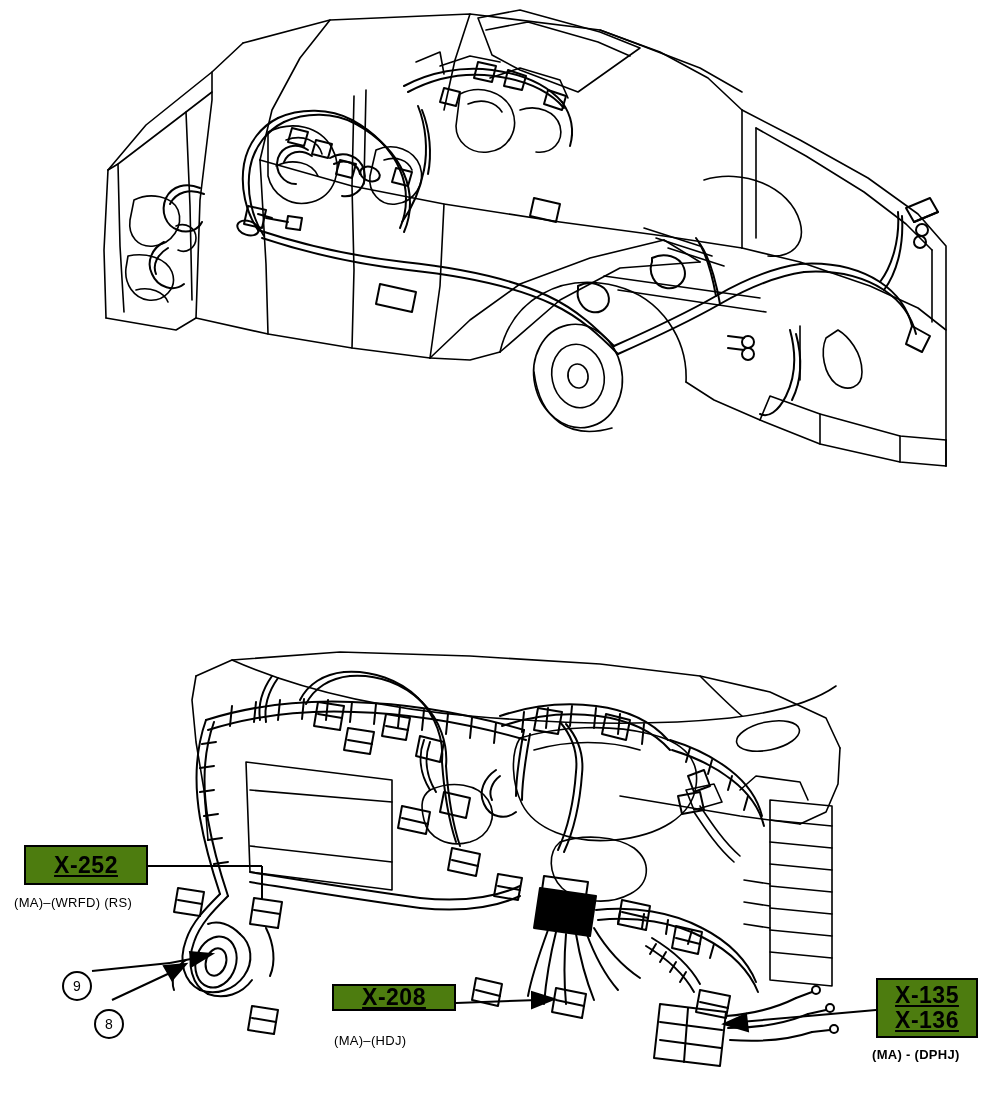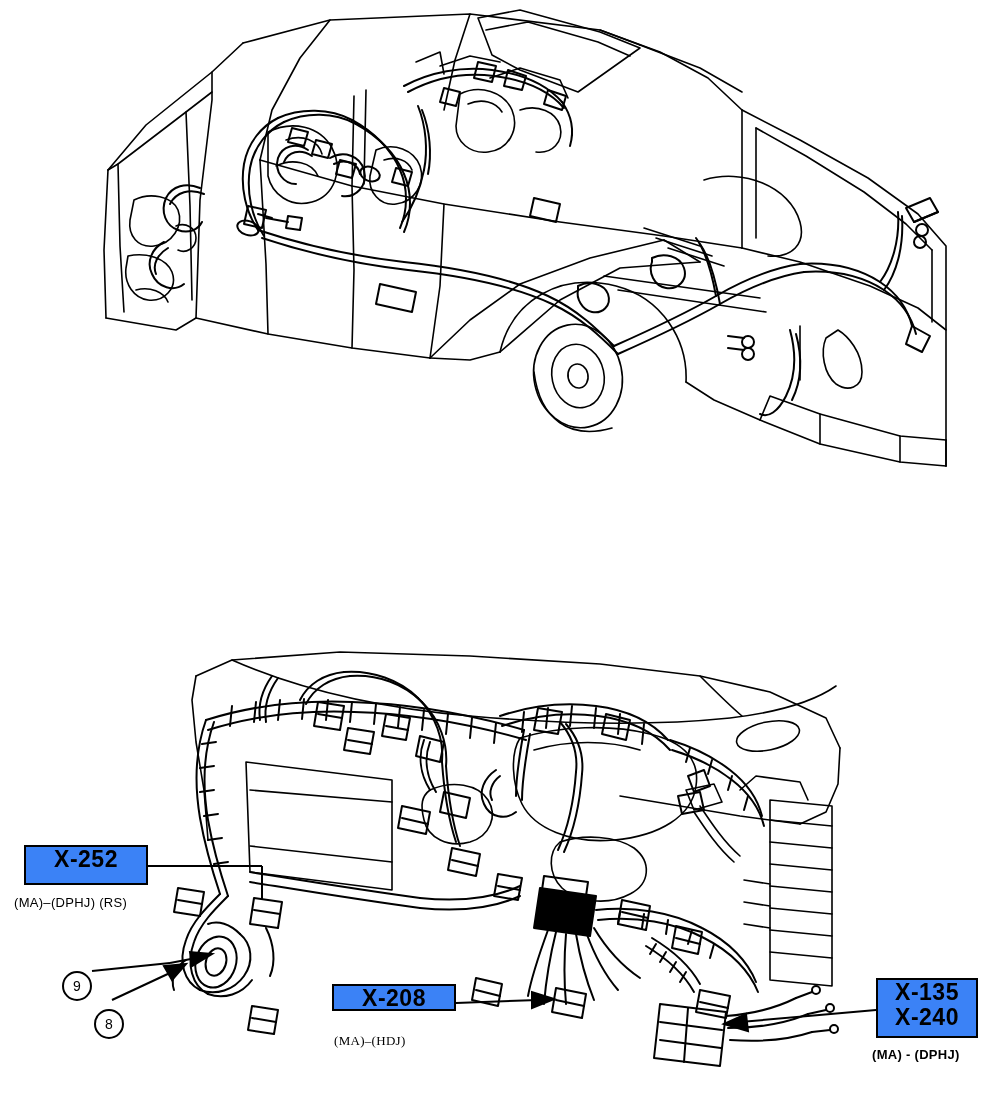--- a/index.html
+++ b/index.html
@@ -23,26 +23,27 @@
   }
   svg.art {
     position: absolute;
     left: 0; top: 0;
     width: 982px;
     height: 1120px;
   }
   .callout-box {
     position: absolute;
     border: 2px solid #000;
-    background: #3b82f6;
+    background: #4d7c0f;
     display: flex;
     align-items: center;
-    justify-content: flex-start;
+    justify-content: center;
     flex-direction: column;
     box-sizing: border-box;
+    text-decoration: underline;
   }
   .callout-code {
     font-size: 23px;
     font-weight: bold;
     letter-spacing: 0.5px;
     line-height: 25px;
     font-family: "Liberation Sans", sans-serif;
   }
   .callout-sub {
     position: absolute;
@@ -472,30 +473,30 @@
       <polygon points="554,999 532,992 532,1008"></polygon>
 
       <path d="M876 1010 L740 1022" fill="none"></path>
       <polygon points="724,1024 746,1014 748,1031"></polygon>
     </g>
   </svg>
 
   <div class="callout-box" style="left:24px; top:845px; width:124px; height:40px;">
     <span class="callout-code">X-252</span>
   </div>
-  <div class="callout-sub" style="left:14px; top:895px;">(MA)–(DPHJ) (RS)</div>
+  <div class="callout-sub" style="left:14px; top:895px;">(MA)–(WRFD) (RS)</div>
 
   <div class="callout-box" style="left:332px; top:984px; width:124px; height:27px;">
     <span class="callout-code">X-208</span>
   </div>
-  <div class="callout-sub" style="left:334px; top:1033px;font-family:Liberation Serif, serif;">(MA)–(HDJ)</div>
+  <div class="callout-sub" style="left:334px; top:1033px;">(MA)–(HDJ)</div>
 
   <div class="callout-box" style="left:876px; top:978px; width:102px; height:60px;">
     <span class="callout-code">X-135</span>
-    <span class="callout-code">X-240</span>
+    <span class="callout-code">X-136</span>
   </div>
   <div class="callout-sub" style="left:872px; top:1047px;font-weight:bold;">(MA) - (DPHJ)</div>
 
   <div class="bubble" style="left:62px; top:971px;">
     <span>9</span>
   </div>
   <div class="bubble" style="left:94px; top:1009px;">
     <span>8</span>
   </div>
 

